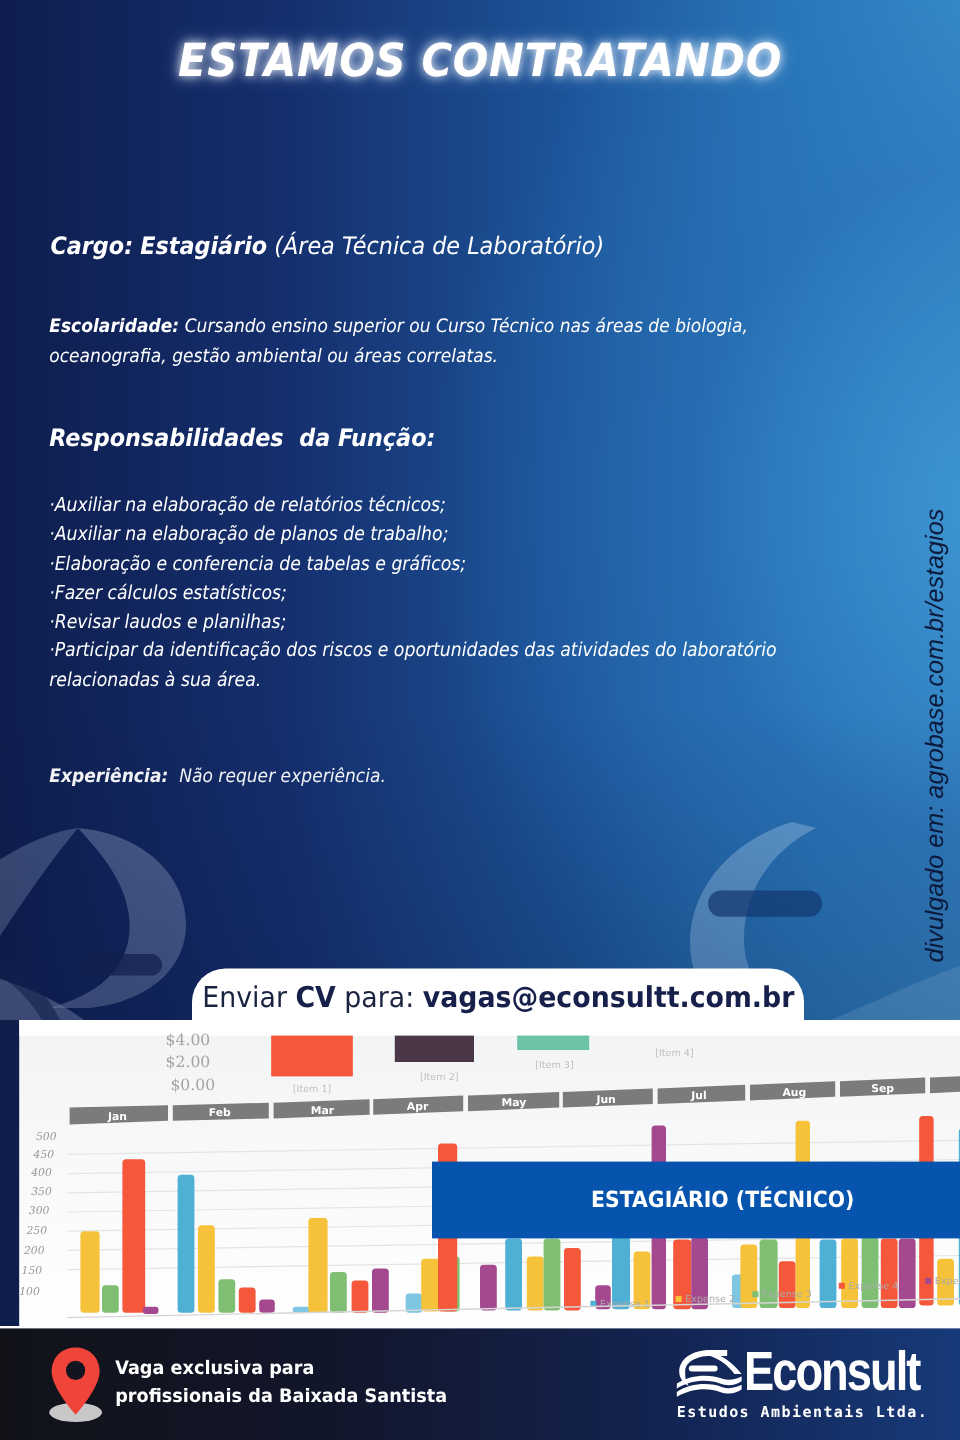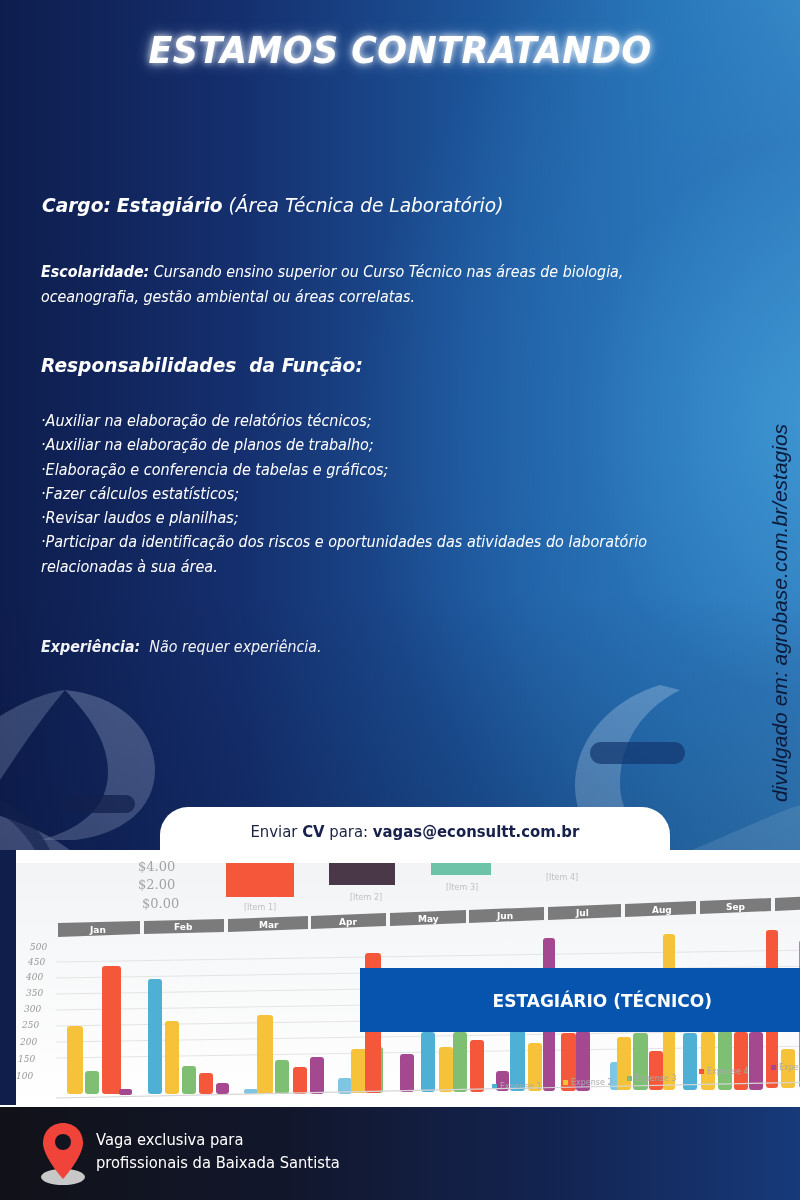--- a/index.html
+++ b/index.html
@@ -72,21 +72,21 @@
     }
     .vertical-credit span {
       display: block; white-space: nowrap; transform: rotate(-90deg);
       font-family: "Liberation Sans", sans-serif; font-size: 21px; color: #0c1a3a;
     }
 
     .cv-pill {
       position: absolute; left: 160px; top: 807px; width: 510px; height: 48px;
       background: #ffffff; border-radius: 28px 28px 0 0;
       display: flex; align-items: center; justify-content: center;
-      font-family: "DejaVu Sans", sans-serif; font-size: 16px; color: #1a2340;
+      font-family: "DejaVu Sans", sans-serif; font-size: 24px; color: #1a2340;
       z-index: 3;
     }
     .cv-pill .inner { transform: scaleX(0.93); white-space: nowrap; }
     .cv-pill b { font-weight: bold; color: #17204a; }
 
     
     .photo {
       position: absolute; left: 16px; top: 850px; width: 800px; height: 255px;
       background: linear-gradient(180deg, #f2f3f5 0%, #f7f8f9 40%, #ffffff 100%);
       overflow: hidden;
@@ -103,20 +103,21 @@
     .role-banner span {
       font-family: "DejaVu Sans", sans-serif; font-weight: bold; font-size: 18.5px; color: #ffffff;
       transform: scaleX(0.92); white-space: nowrap;
     }
 
     
     .footer {
       position: absolute; left: 0; top: 1105px; width: 800px; height: 95px;
       background: linear-gradient(90deg, #111218 0%, #12162b 35%, #132452 70%, #173a7a 100%);
       border-top: 2px solid #ffffff;
+      font-weight: bold;
     }
     .pin { position: absolute; left: 40px; top: 14px; width: 46px; height: 66px; }
     .footer-text {
       position: absolute; left: 96px; top: 22px; color: #ffffff;
       font-family: "DejaVu Sans", sans-serif; font-size: 15.5px; line-height: 23px;
       transform: scaleX(0.95); transform-origin: left top;
     }
     .brand { position: absolute; left: 562px; top: 12px; width: 210px; height: 72px; }
     .brand-mark { position: absolute; left: 0; top: 4px; width: 58px; height: 42px; }
     .brand-name {
@@ -320,13 +321,24 @@
   <svg class="pin" viewBox="0 0 46 66">
     <ellipse cx="23" cy="56" rx="22" ry="8" fill="#c8c8c8"></ellipse>
     <path d="M23 2 C11 2 3 11 3 22 C3 36 23 58 23 58 C23 58 43 36 43 22 C43 11 35 2 23 2 Z" fill="#f0443a"></path>
     <circle cx="23" cy="21" r="8" fill="#12141f"></circle>
   </svg>
   <div class="footer-text">
     <div>Vaga exclusiva para</div>
     <div>profissionais da Baixada Santista</div>
   </div>
 
+  <div class="brand">
+    <svg class="brand-mark" viewBox="0 0 58 42">
+      <path d="M30 2 C14 2 4 10 4 20 C4 26 8 30 12 32 C9 28 9 24 9 20 C9 12 18 7 30 7 L44 7 L44 2 Z" fill="#ffffff"></path>
+      <rect x="12" y="15" width="24" height="5" rx="2.5" fill="#ffffff"></rect>
+      <path d="M30 7 C38 10 44 14 50 22 L56 22 C48 12 40 6 30 4 Z" fill="#ffffff"></path>
+      <path d="M2 30 C14 22 30 22 40 26 C46 28 52 26 56 24 L56 28 C50 32 44 32 38 30 C28 26 14 27 2 34 Z" fill="#ffffff"></path>
+      <path d="M2 37 C14 29 30 29 40 33 C46 35 52 33 56 31 L56 35 C50 39 44 39 38 37 C28 33 14 34 2 41 Z" fill="#ffffff"></path>
+    </svg>
+    <div class="brand-name">Econsult</div>
+    <div class="brand-sub">Estudos Ambientais Ltda.</div>
+  </div>
 </footer>
 
 </body></html>

